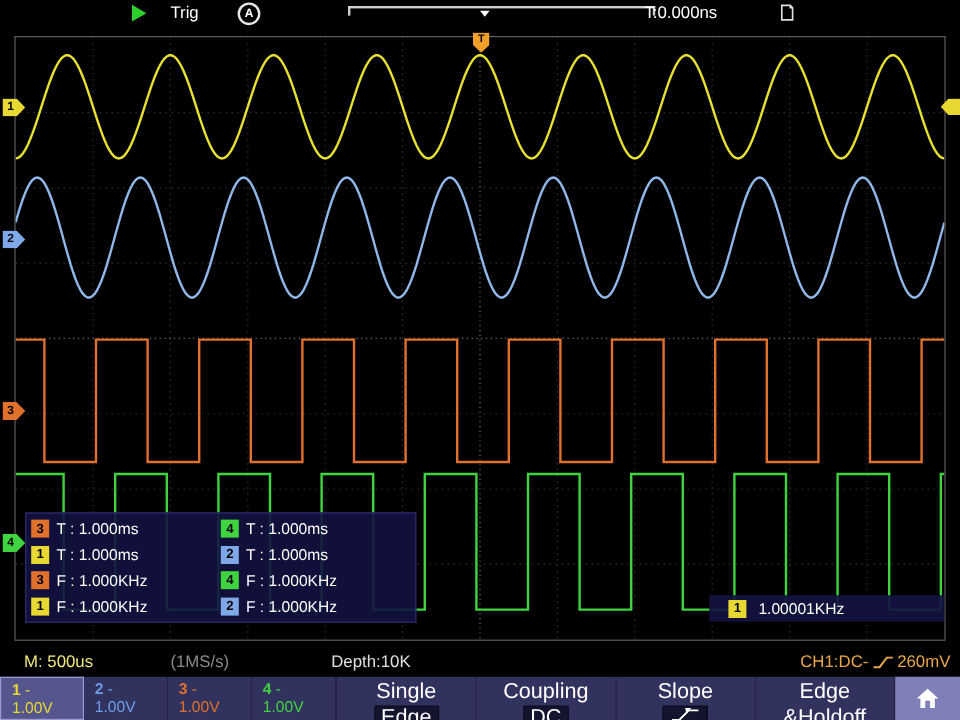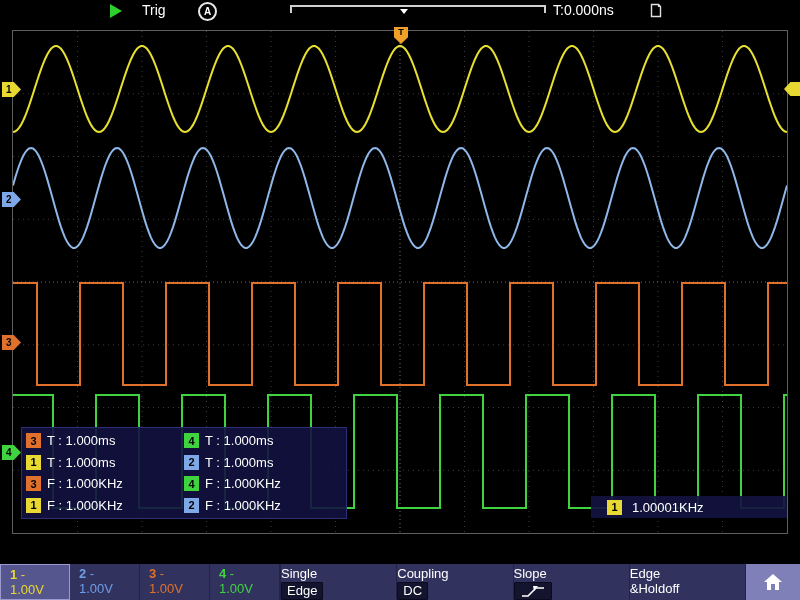--- a/index.html
+++ b/index.html
@@ -10,21 +10,21 @@
   .topbar{position:absolute;top:0;left:0;width:712px;height:22px;color:#fff;font-size:14px;}
   .run-arrow{position:absolute;left:110px;top:4px;width:0;height:0;
              border-left:12px solid #2ed02e;border-top:7px solid transparent;border-bottom:7px solid transparent;}
   .trig-label{position:absolute;left:142px;top:2px;}
   .auto-circle{position:absolute;left:198px;top:2px;width:15px;height:15px;border:2px solid #e8e8e8;
                border-radius:50%;font-size:10px;font-weight:bold;display:flex;align-items:center;justify-content:center;}
   .membar{position:absolute;left:290px;top:5px;width:256px;height:8px;
           border-left:2px solid #cfcfcf;border-right:2px solid #cfcfcf;border-top:2px solid #cfcfcf;box-sizing:border-box;}
   .memmark{position:absolute;left:108px;top:2px;width:0;height:0;
            border-top:5px solid #fff;border-left:4px solid transparent;border-right:4px solid transparent;}
-  .trig-time{position:absolute;left:553px;top:2px;}
+  .trig-time{position:absolute;left:537px;top:2px;}
   .copy-icon{position:absolute;left:648px;top:2px;width:16px;height:17px;}
 
   
   .display{position:absolute;top:22px;left:0;width:800px;height:518px;}
   .graticule{position:absolute;left:12px;top:8px;width:774px;height:502px;border:1px solid #5f5f5f;box-sizing:content-box;}
   #wave-svg{position:absolute;left:0;top:0;display:block;}
 
   .chmk{position:absolute;left:-11px;width:19px;height:15px;color:#000;font-size:10px;font-weight:bold;
         line-height:15px;padding-left:4px;box-sizing:border-box;z-index:5;
         clip-path:polygon(0 0,62% 0,100% 50%,62% 100%,0 100%);}
@@ -59,22 +59,22 @@
   .sb-depth{position:absolute;left:276px;top:3px;color:#e0e0e0;}
   .trig-info{position:absolute;right:8px;top:3px;display:flex;align-items:center;gap:3px;color:#e8a84a;}
 
   
   .menubar{position:absolute;top:564px;left:0;width:800px;height:36px;background:#32325f;display:flex;}
   .chbox{width:70px;flex:none;box-sizing:border-box;padding:2px 0 0 9px;font-size:13px;line-height:15px;
          border-right:1px solid #23234a;}
   .chbox.selected{background:#56568e;border:1px solid #9a9ace;}
   .c1{color:#e8d832;}.c2{color:#6f9ee8;}.c3{color:#e0712c;}.c4{color:#3fd43f;}
   .chnum{font-weight:bold;}
-  .mbtn{flex:1;display:flex;flex-direction:column;align-items:flex-start;padding-top:2px;
-        border-left:1px solid #23234a;color:#fff;font-size:13px;box-sizing:border-box;}
+  .mbtn{flex:1;display:flex;flex-direction:column;align-items:center;padding-top:2px;
+        border-left:1px solid #23234a;color:#fff;font-size:18px;box-sizing:border-box;}
   .mval{margin-top:1px;background:#14142e;border:1px solid #0a0a1e;padding:0 5px;height:16px;
         line-height:16px;border-radius:1px;display:flex;align-items:center;justify-content:center;}
   .home{width:54px;flex:none;background:#8080b8;display:flex;align-items:center;justify-content:center;
         border-left:1px solid #23234a;}
 </style>
 </head>
 <body>
 
 <div class="scope">
 
@@ -165,20 +165,32 @@
         </div>
       </div>
 
       <div class="freq">
         <span class="badge b1">1</span>
         <span>1.00001KHz</span>
       </div>
     </div>
   </div>
 
+  <div class="statusbar">
+    <span class="sb-timebase">M: 500us</span>
+    <span class="sb-rate">(1MS/s)</span>
+    <span class="sb-depth">Depth:10K</span>
+    <span class="trig-info">
+      <span>CH1:DC-</span>
+      <svg width="18" height="13" viewBox="0 0 18 13">
+        <path d="M1,11 H6 L12,3 H17" fill="none" stroke="#e8a84a" stroke-width="1.6"></path>
+      </svg>
+      <span>260mV</span>
+    </span>
+  </div>
 
   <div class="menubar">
 
     <div class="chbox selected">
       <div class="l1 c1"><span class="chnum">1</span> <span>-</span></div>
       <div class="c1">1.00V</div>
     </div>
     <div class="chbox">
       <div class="l1 c2"><span class="chnum">2</span> <span>-</span></div>
       <div class="c2">1.00V</div>

